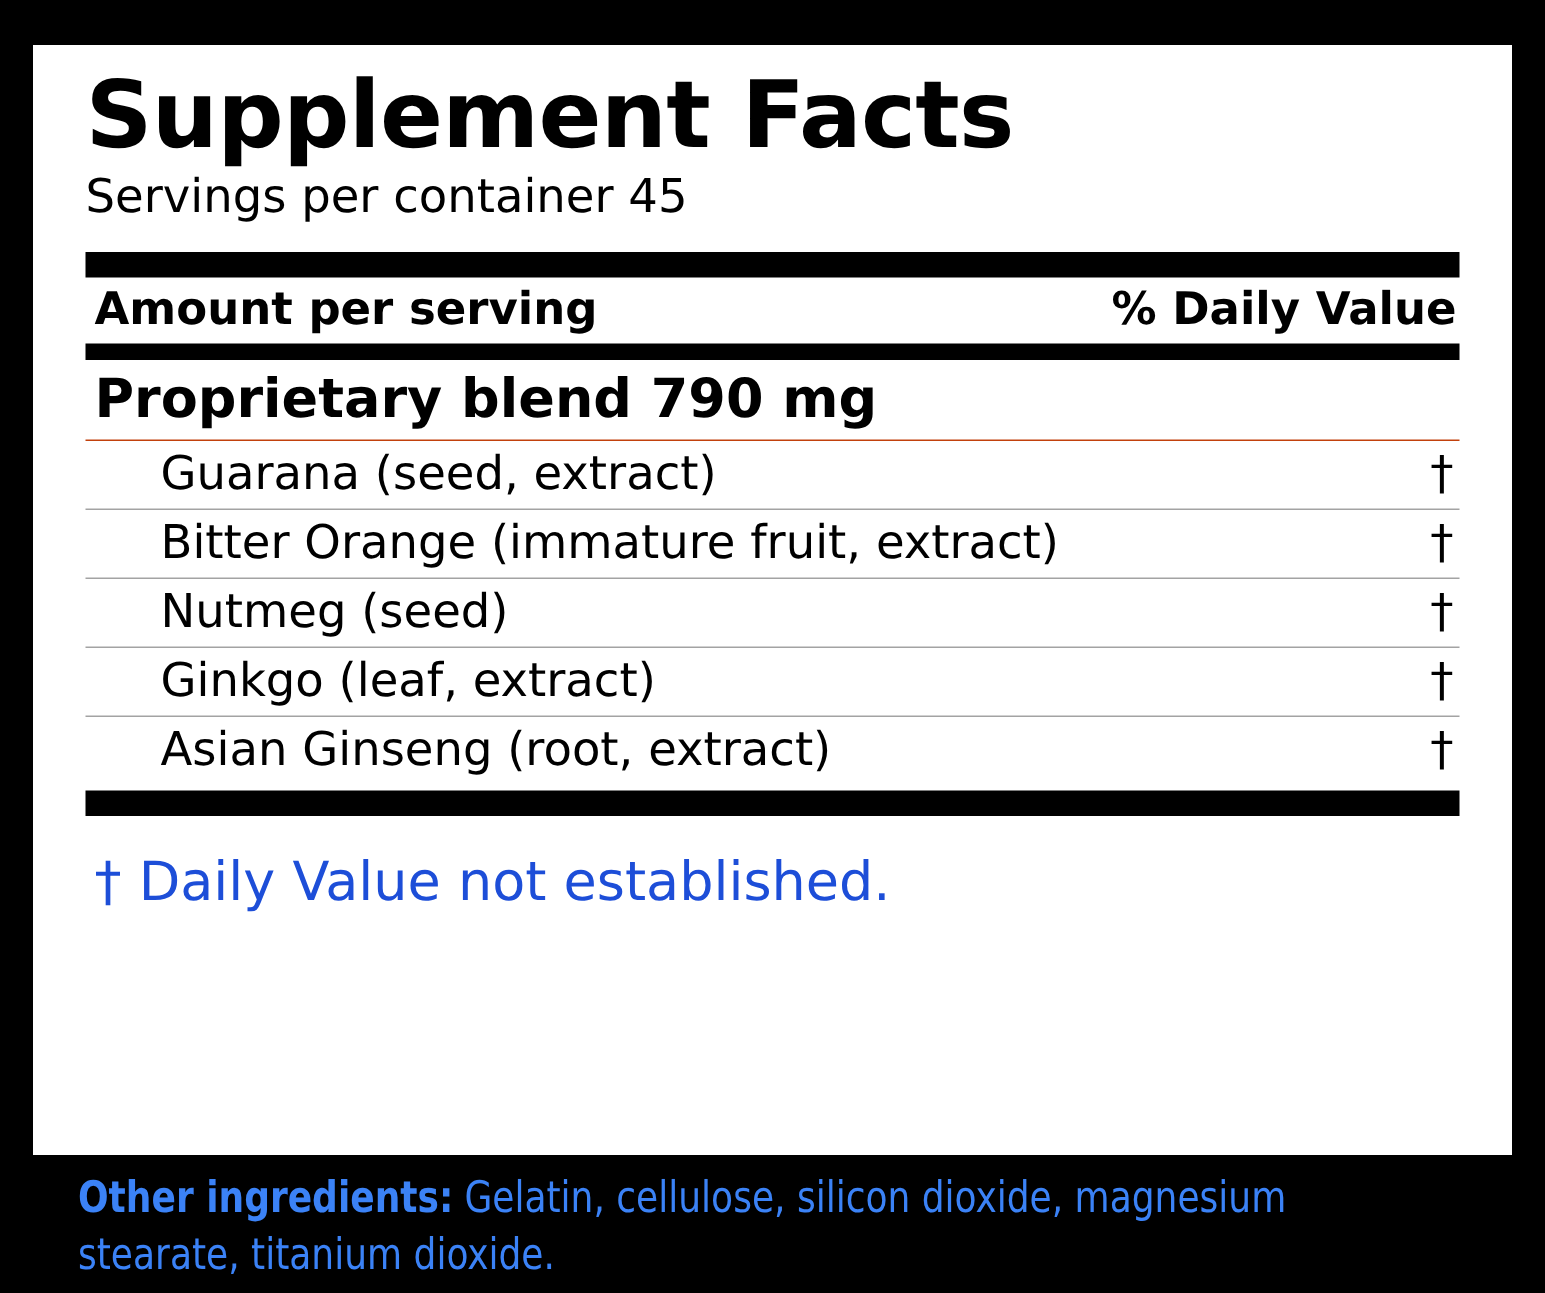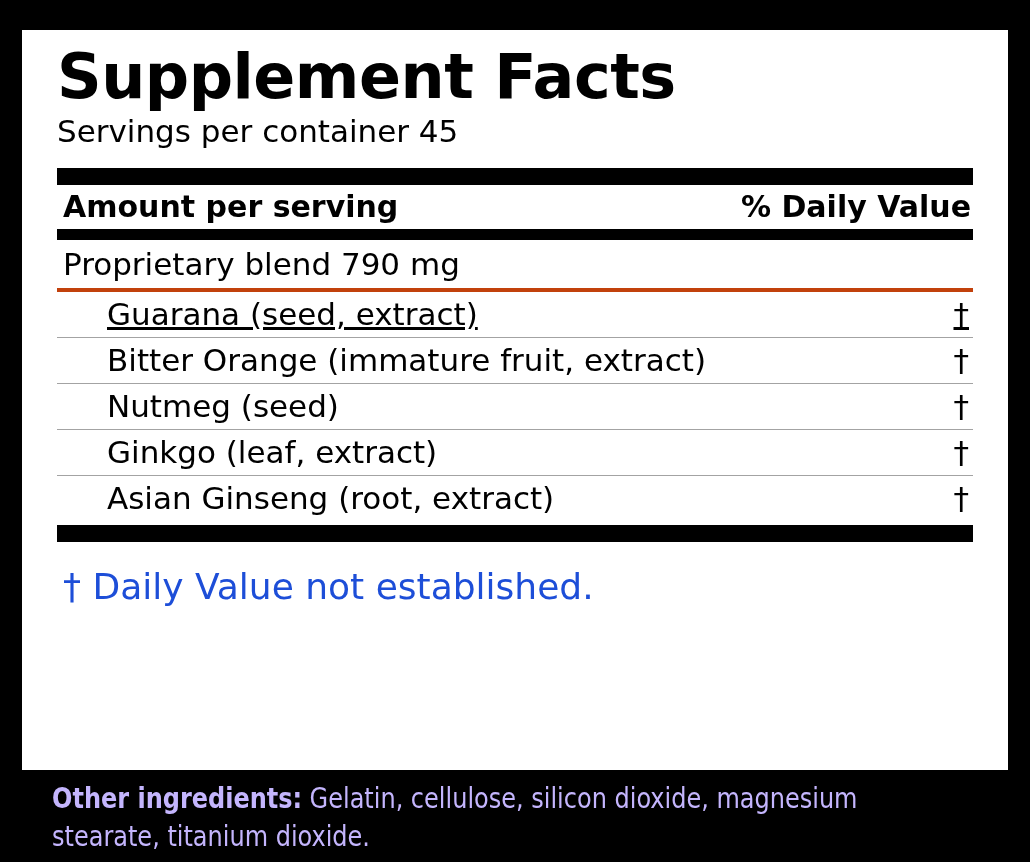--- a/index.html
+++ b/index.html
@@ -77,41 +77,41 @@
   }
   .header-row .h-left,
   .header-row .h-right {
     font-size: 30px;
     font-weight: bold;
     color: #000000;
     white-space: nowrap;
   }
 
   .blend-row {
-    font-size: 31px;
+    font-size: 36px;
     color: #000000;
     padding: 6px 2px 6px 6px;
     white-space: nowrap;
+    font-weight: bold;
   }
 
   .ing-table {
     margin-left: 0px;
   }
 
   .ing-row {
     display: flex;
     justify-content: space-between;
     align-items: baseline;
     padding: 4px 2px 5px 50px;
     border-top: 1px solid #a3a3a3;
     box-sizing: border-box;
   }
   .ing-row:first-child {
-    border-top: 4px solid #c2410c;
-    text-decoration: underline;
+    border-top: 1px solid #c2410c;
   }
   .ing-name {
     font-size: 31px;
     color: #000000;
     white-space: nowrap;
   }
   .ing-dv {
     font-size: 31px;
     color: #000000;
     white-space: nowrap;
@@ -125,21 +125,21 @@
     white-space: nowrap;
     margin-top: 16px;
   }
 
   
   .other-wrap {
     position: absolute;
     left: 52px;
     top: 780px;
     width: 950px;
-    color: #c4b5fd;
+    color: #3b82f6;
     font-size: 29px;
     line-height: 1.3;
     font-stretch: condensed;
   }
   .other-label {
     font-weight: bold;
     margin-right: 8px;
   }
   .other-text {
     font-weight: normal;

